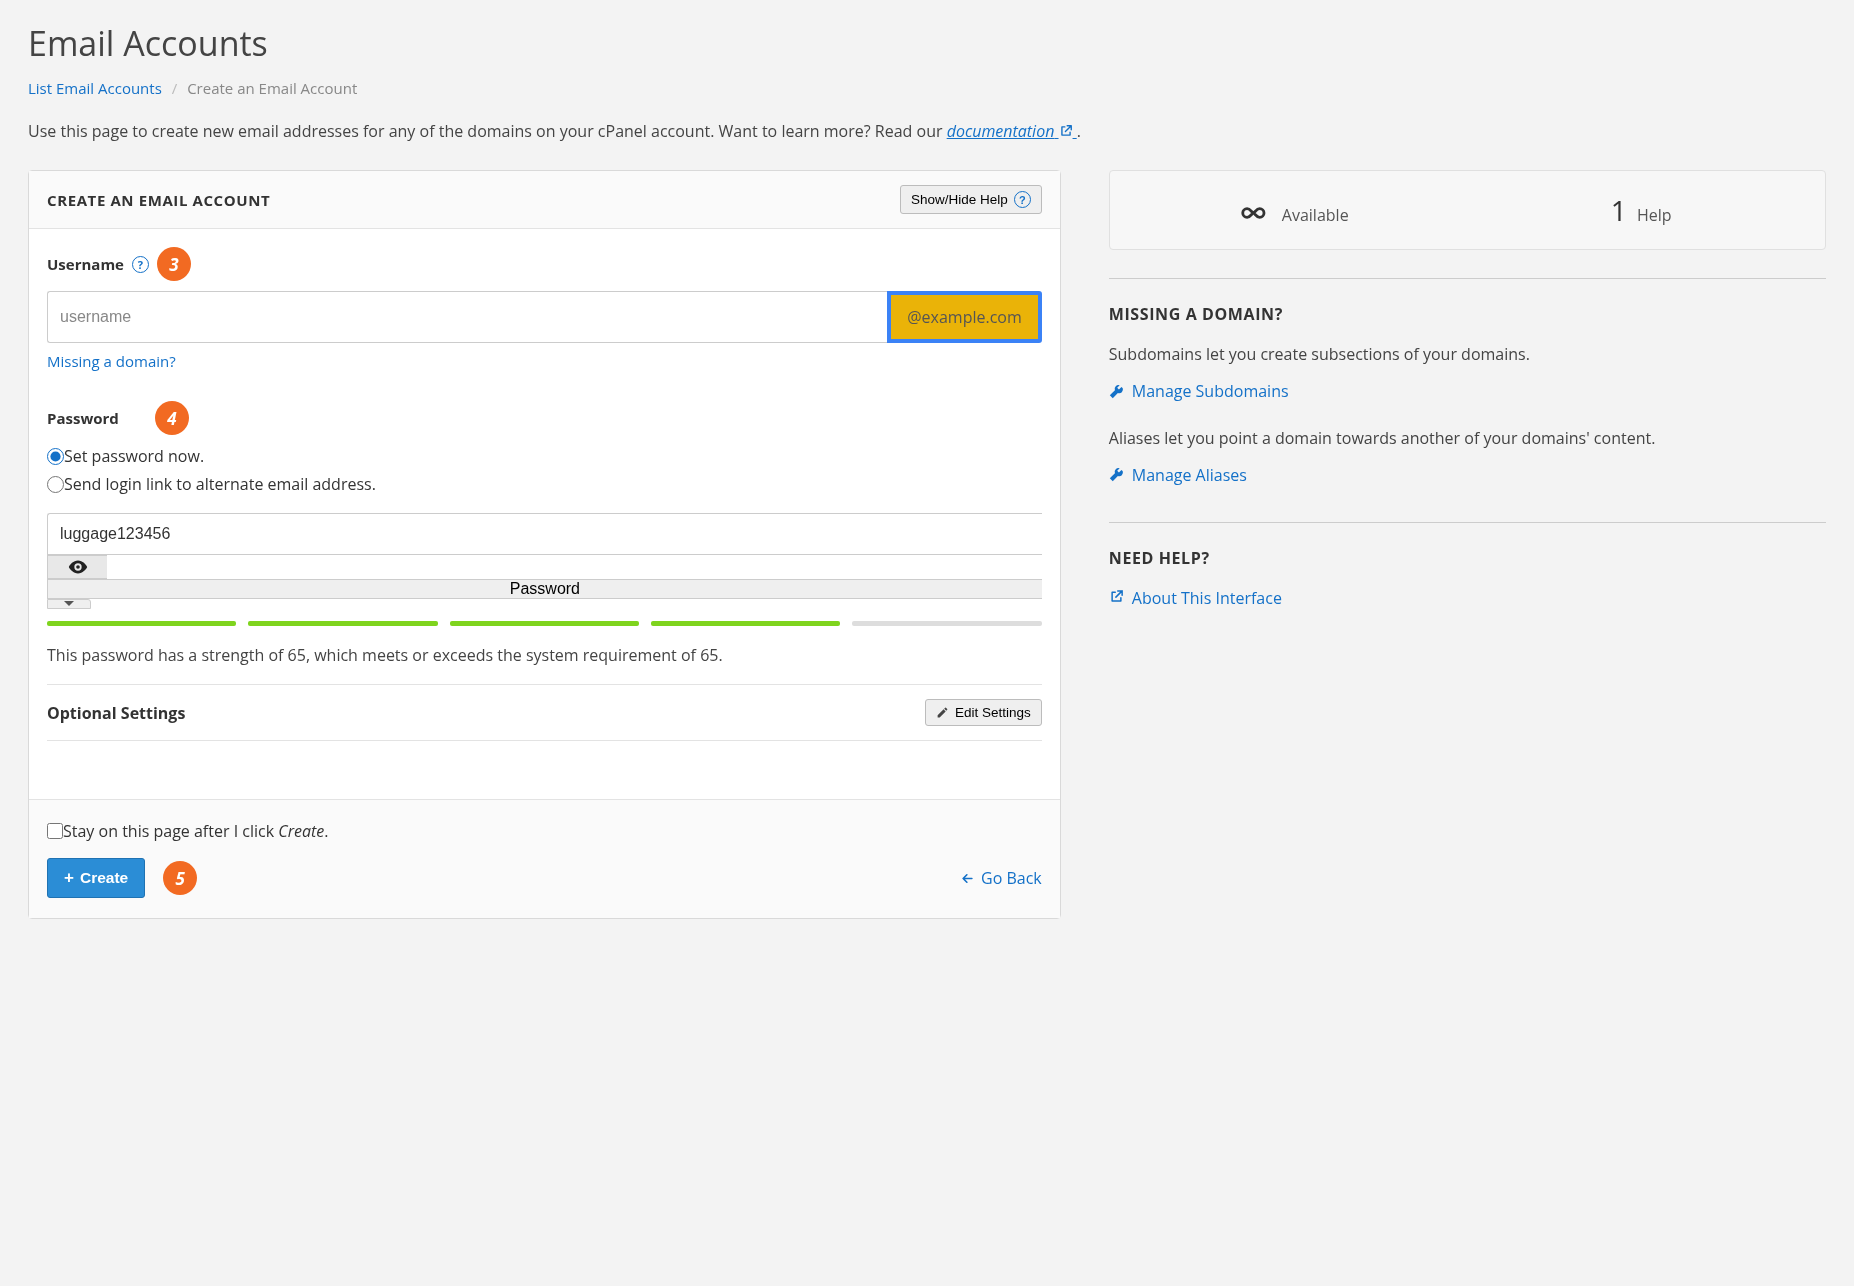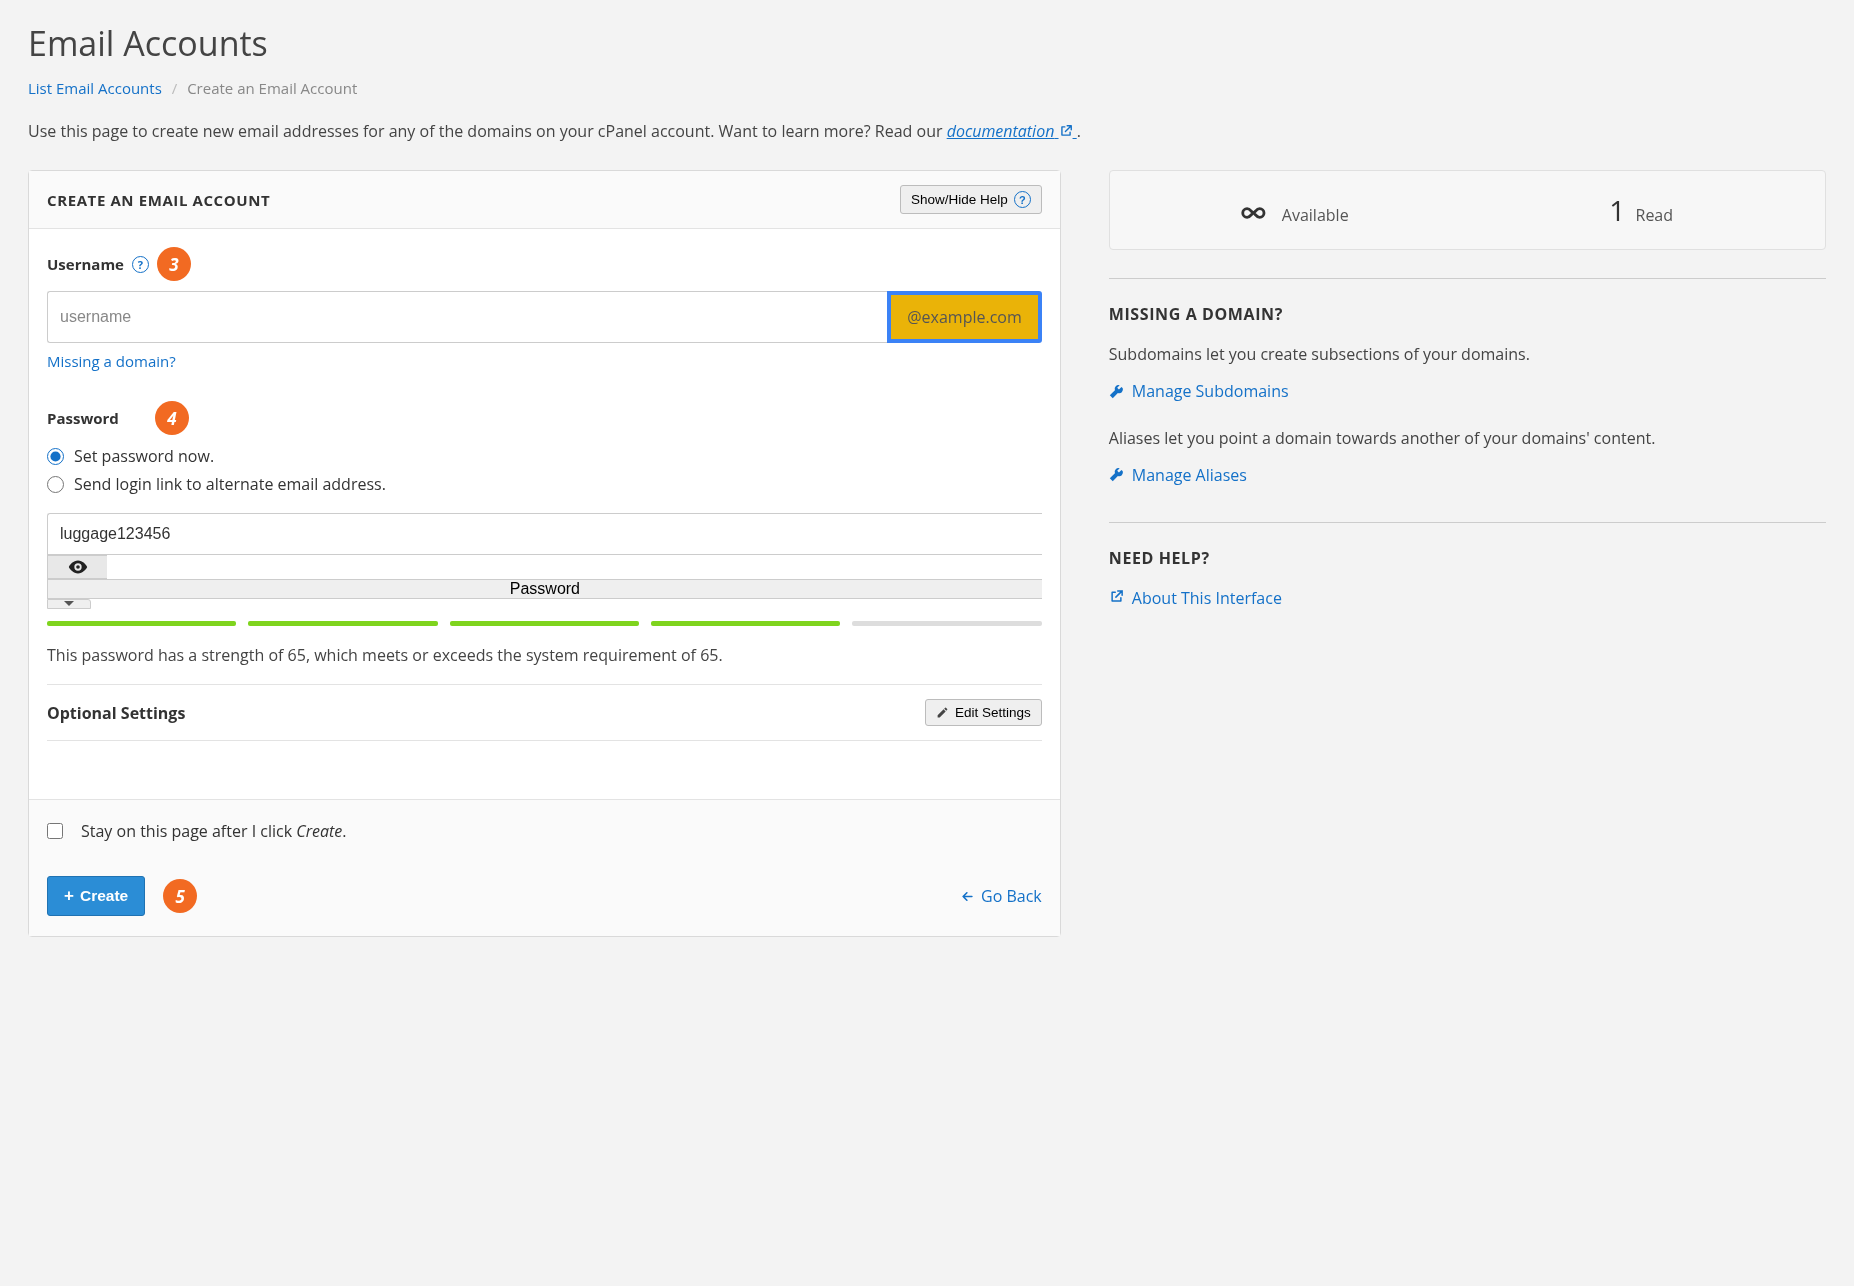--- a/index.html
+++ b/index.html
@@ -60,21 +60,21 @@
 }
 .input-group input::placeholder { color: #888; }
 .input-addon {
   background: #eab308; border: 4px solid #3b82f6; border-radius: 0 3px 3px 0;
   padding: 11px 16px; font-size: 16px; color: #555;
 }
 .link { color: #1471c8; text-decoration: none; font-size: 15px; }
 
 .section-gap { height: 30px; }
 
-.radio-item { display: flex; align-items: center; gap: 10px; margin-bottom: 6px; font-size: 16px; }
+.radio-item { display: flex; align-items: center; margin-bottom: 6px; font-size: 16px; }
 .radio-item input[type=radio] { width: 17px; height: 17px; accent-color: #1471c8; }
 
 .pw-group { display: flex; width: 100%; margin-top: 18px; flex-direction: column; }
 .pw-group input {
   flex: 1; padding: 11px 12px; font-size: 16px; border: 1px solid #ccc;
   border-radius: 3px 0 0 0; color: #333; border-right: none;
 }
 .pw-eye {
   border: 1px solid #ccc; border-right: none; background: #e8e8e8;
   width: 60px; display: flex; align-items: center; justify-content: center;
@@ -99,21 +99,21 @@
 .opt-header {
   border-top: 1px solid #e3e3e3; margin-top: 18px; padding: 14px 0 14px 0;
   display:flex; justify-content: space-between; align-items:center;
   border-bottom: 1px solid #e3e3e3;
 }
 .opt-header h3 { font-size: 16px; font-weight: 700; }
 
 .footer {
   background:#fafafa; border-top:1px solid #e3e3e3; padding: 20px 18px;
 }
-.stay-row { display:flex; align-items:center; gap:18px; font-size:16px; margin-bottom: 34px; }
+.stay-row { display:flex; align-items:center; gap:0; font-size:16px; margin-bottom: 16px; }
 .stay-row input[type=checkbox] { width:16px; height:16px; }
 .footer-actions { display:flex; justify-content: space-between; align-items:center; }
 .btn-primary {
   background:#2b8dd6; border:1px solid #1f72b2; color:#fff; font-size:15.5px;
   padding: 9px 16px; border-radius:3px; cursor:pointer;
   display:inline-flex; align-items:center; gap:6px; font-weight:600;
 }
 .go-back { color:#1471c8; text-decoration:none; font-size:16px; display:inline-flex; gap:6px; align-items:center;}
 
 
@@ -278,21 +278,21 @@
       <div class="stat">
         <span class="big" style="font-weight:700">
           <svg width="30" height="20" viewBox="0 0 48 24" style="display:inline;vertical-align:-2px" fill="none" stroke="#333" stroke-width="4.5">
               <path d="M12 12c0-4 3-7 7-7 5 0 8 7 10 7s5-7 10-7c4 0 7 3 7 7s-3 7-7 7c-5 0-8-7-10-7s-5 7-10 7c-4 0-7-3-7-7z" transform="translate(-6 0)"></path>
             </svg>
         </span>
         <span>Available</span>
       </div>
       <div class="stat">
         <span class="big">1</span>
-        <span>Read</span>
+        <span>Help</span>
       </div>
     </div>
 
     <div class="side-divider"></div>
     <h3 class="side-h">MISSING A DOMAIN?</h3>
     <p class="side-p">Subdomains let you create subsections of your domains.</p>
     <a href="#" class="side-link wrench">
       <span>
         <svg width="15" height="15" viewBox="0 0 24 24" fill="#1471c8">
             <path d="M22 6.9a6 6 0 01-7.8 7.6L6 22.7 1.3 18l8.2-8.2A6 6 0 0117.1 2l-4 4 2.8 2.8 4-4c.6.6 1.2 1.3 2.1 2.1z"></path>

